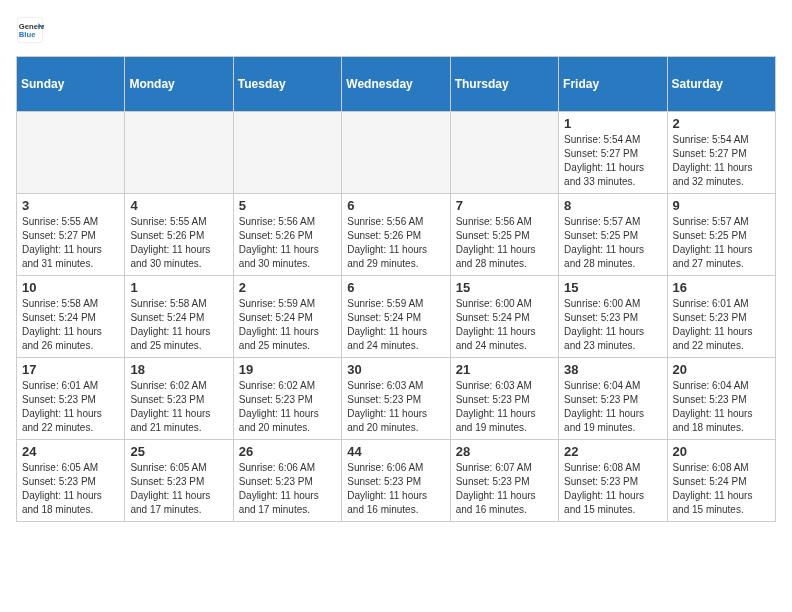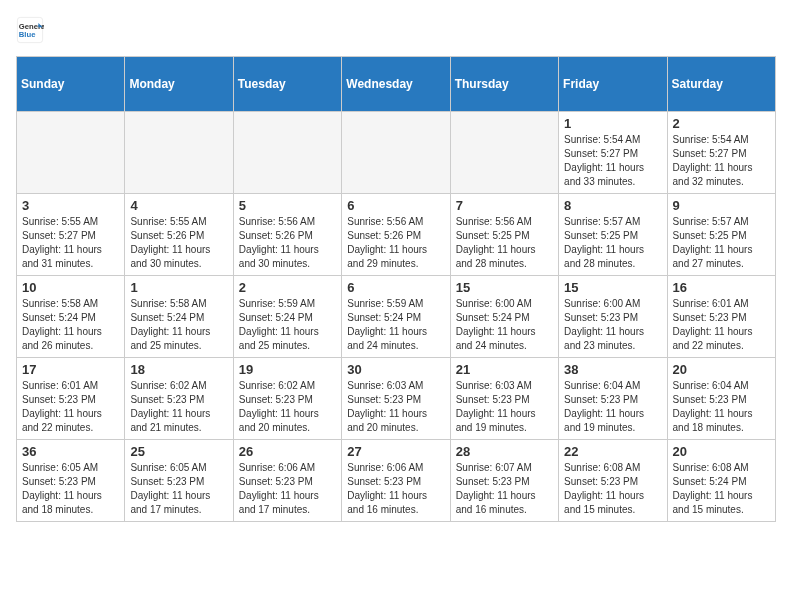--- a/index.html
+++ b/index.html
@@ -271,42 +271,42 @@
         <td>
           <span class="day-num">20</span>
           <div class="day-info" style="white-space: pre-line;">Sunrise: 6:04 AM
 Sunset: 5:23 PM
 Daylight: 11 hours
 and 18 minutes.</div>
         </td>
       </tr>
       <tr>
         <td>
-          <span class="day-num">36</span>
+          <span class="day-num">24</span>
           <div class="day-info" style="white-space: pre-line;">Sunrise: 6:05 AM
 Sunset: 5:23 PM
 Daylight: 11 hours
 and 18 minutes.</div>
         </td>
         <td>
           <span class="day-num">25</span>
           <div class="day-info" style="white-space: pre-line;">Sunrise: 6:05 AM
 Sunset: 5:23 PM
 Daylight: 11 hours
 and 17 minutes.</div>
         </td>
         <td>
           <span class="day-num">26</span>
           <div class="day-info" style="white-space: pre-line;">Sunrise: 6:06 AM
 Sunset: 5:23 PM
 Daylight: 11 hours
 and 17 minutes.</div>
         </td>
         <td>
-          <span class="day-num">27</span>
+          <span class="day-num">44</span>
           <div class="day-info" style="white-space: pre-line;">Sunrise: 6:06 AM
 Sunset: 5:23 PM
 Daylight: 11 hours
 and 16 minutes.</div>
         </td>
         <td>
           <span class="day-num">28</span>
           <div class="day-info" style="white-space: pre-line;">Sunrise: 6:07 AM
 Sunset: 5:23 PM
 Daylight: 11 hours

